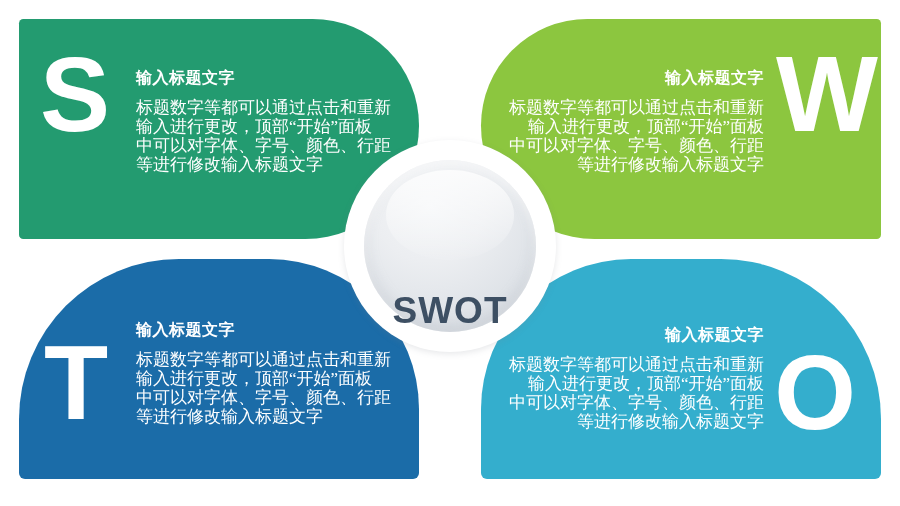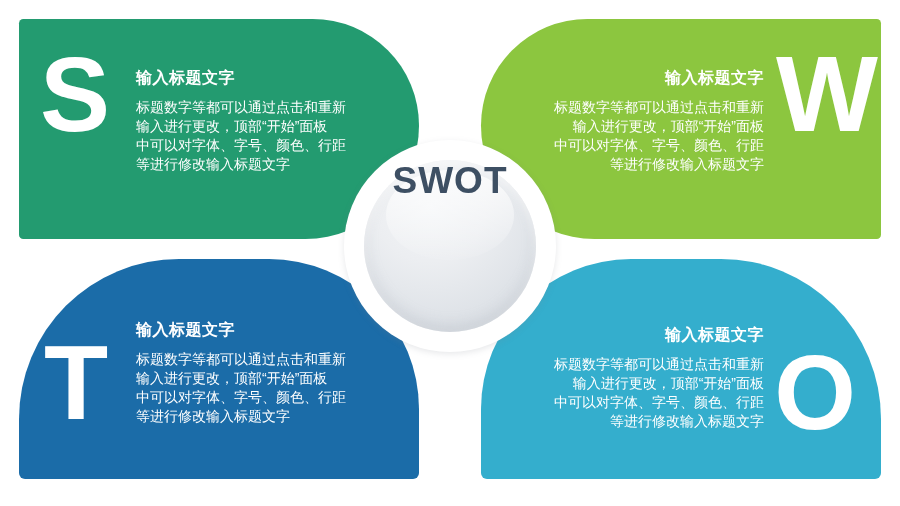--- a/index.html
+++ b/index.html
@@ -77,23 +77,24 @@
     color: #ffffff;
   }
   .textblock .ttl {
     font-size: 16px;
     font-weight: bold;
     letter-spacing: 0.5px;
     margin-bottom: 9px;
     white-space: nowrap;
   }
   .textblock .body-line {
-    font-size: 14px;
+    font-size: 17px;
     line-height: 19px;
     white-space: nowrap;
+    font-family: Liberation Serif, serif;
   }
   .tb-s { left: 136px; top: 68px;  text-align: left; }
   .tb-w { right: 136px; top: 68px; text-align: right; }
   .tb-t { left: 136px; top: 320px; text-align: left; }
   .tb-o { right: 136px; top: 325px; text-align: right; }
 
   
   .center-ring {
     position: absolute;
     left: 344px; top: 140px;
@@ -105,21 +106,21 @@
   .center-sphere {
     position: absolute;
     left: 364px; top: 160px;
     width: 172px; height: 172px;
     border-radius: 50%;
     background:
       radial-gradient(circle at 38% 26%, #f3f5f7 0%, #eceef1 34%, #dfe3e8 68%, #d2d7dd 100%);
     box-shadow: inset 0 -6px 14px rgba(160,170,180,0.28),
                 inset 0 4px 10px rgba(255,255,255,0.85);
     display: flex;
-    align-items: flex-start;
+    align-items: flex-end;
     justify-content: center;
   }
   .center-sphere::before {
     content: "";
     position: absolute;
     left: 13%; top: 6%;
     width: 74%; height: 52%;
     border-radius: 50%;
     background: linear-gradient(180deg, rgba(255,255,255,0.78) 0%, rgba(255,255,255,0.05) 100%);
     pointer-events: none;

